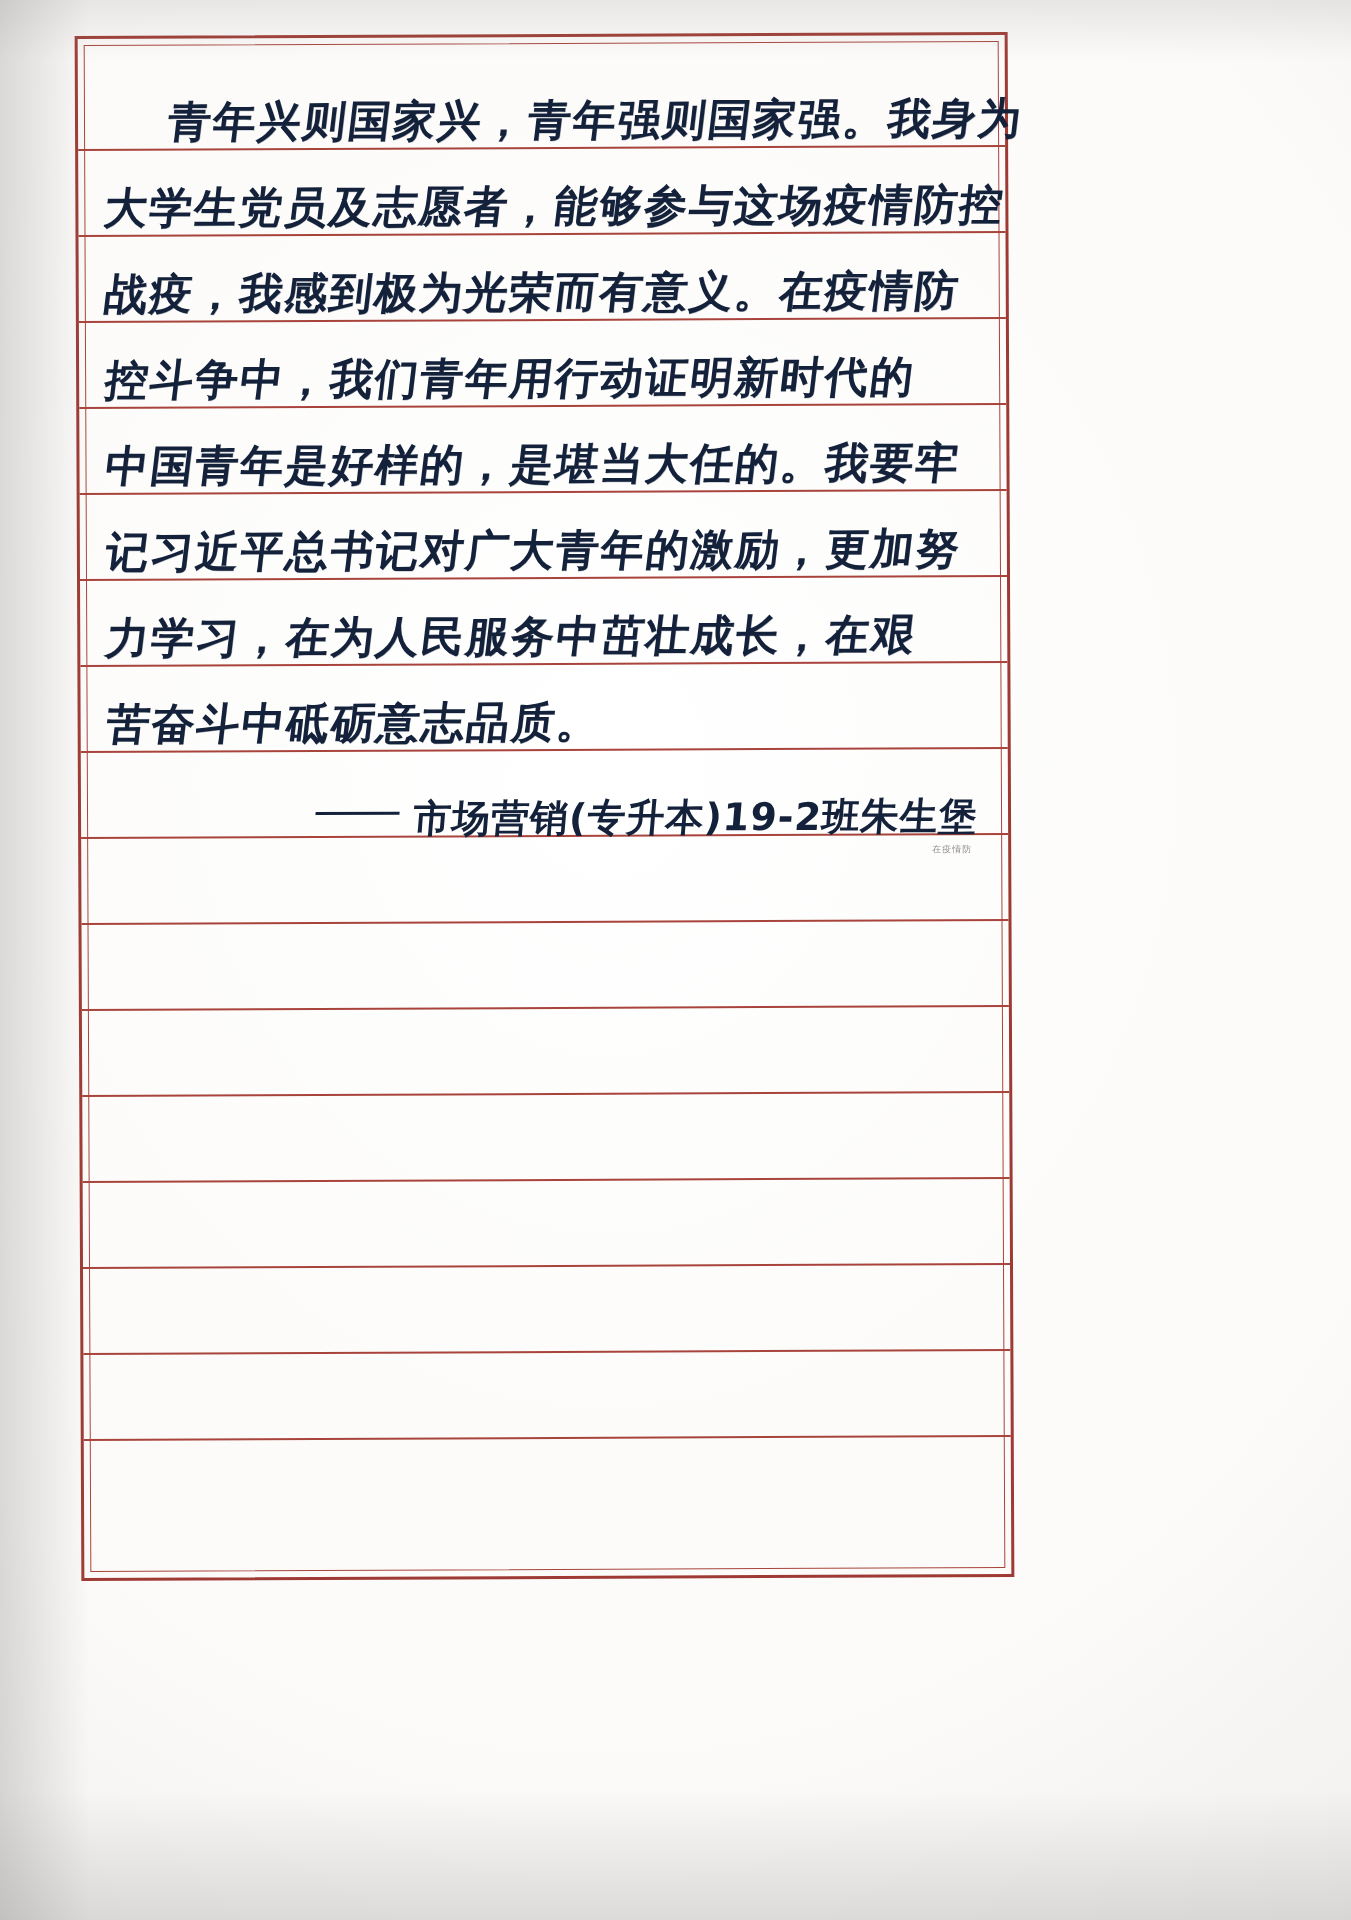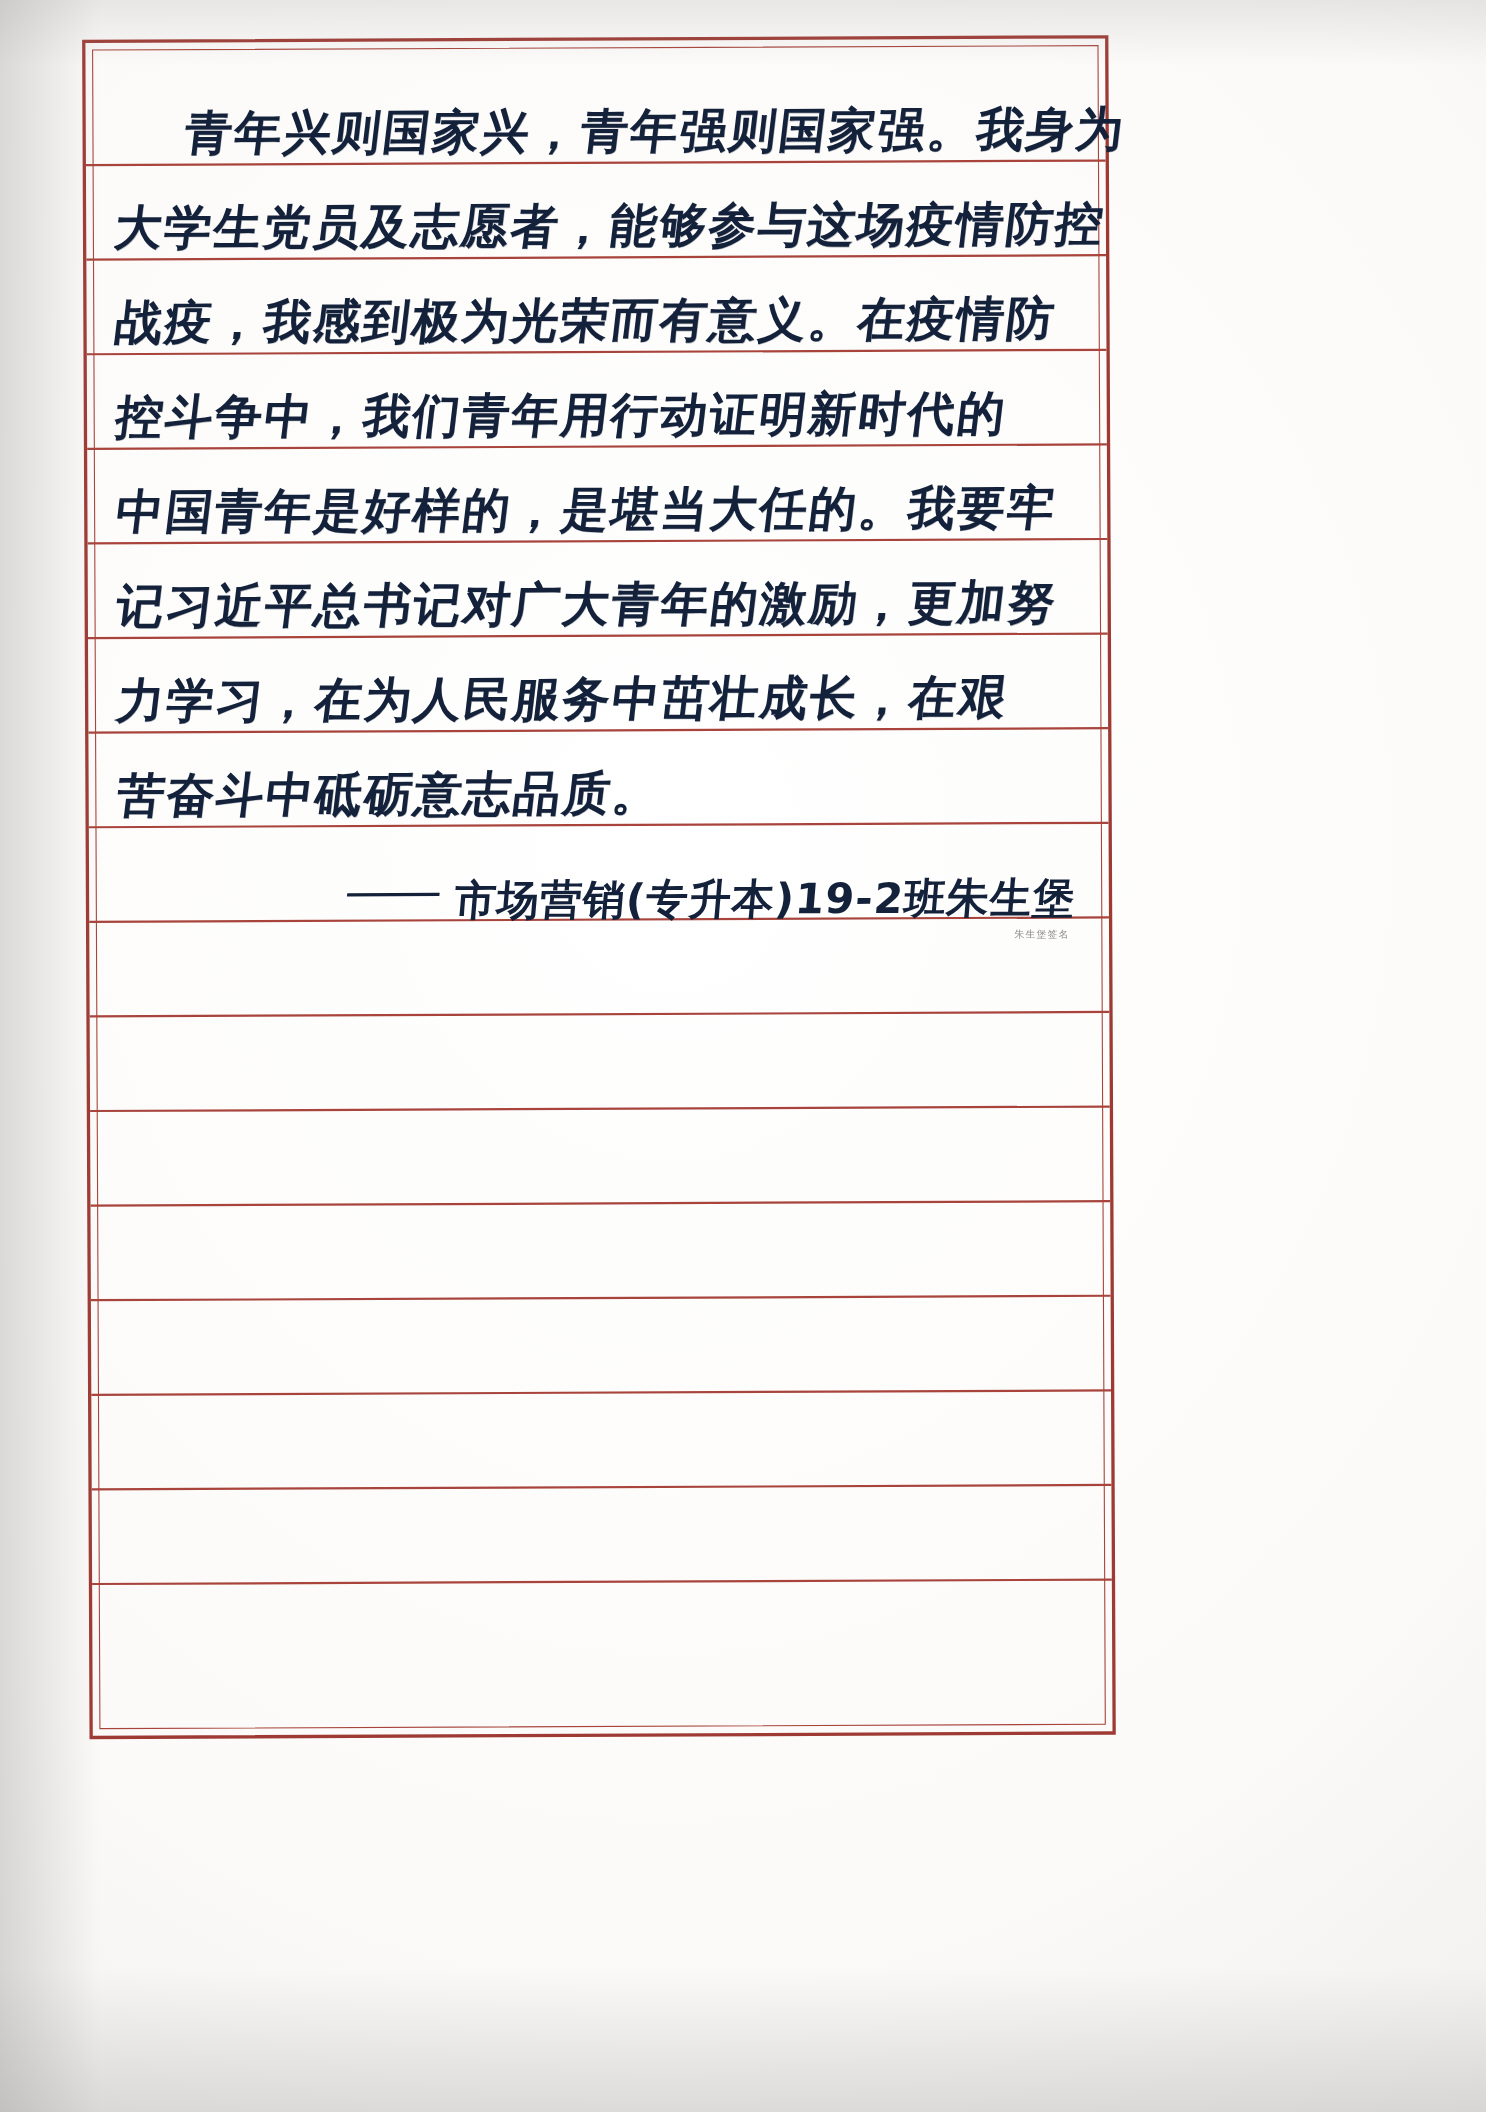--- a/index.html
+++ b/index.html
@@ -153,20 +153,20 @@
       <div class="hand-line" style="top:320px;">控斗争中，我们青年用行动证明新时代的</div>
       <div class="hand-line" style="top:406px;">中国青年是好样的，是堪当大任的。我要牢</div>
       <div class="hand-line" style="top:492px;">记习近平总书记对广大青年的激励，更加努</div>
       <div class="hand-line" style="top:578px;">力学习，在为人民服务中茁壮成长，在艰</div>
       <div class="hand-line" style="top:664px;">苦奋斗中砥砺意志品质。</div>
 
       <div id="signature-line" style="top:756px;">
         <span id="signature-dash"></span><span>市场营销(专升本)19-2班朱生堡</span>
       </div>
 
-      <div id="stamp-mark" style="top:808px;">朱生堡签名</div>
+      <div id="stamp-mark" style="top:808px;">在疫情防</div>
     </div>
   </div>
 
   <div id="paper-shadow-left"></div>
   <div id="paper-shadow-top"></div>
   <div id="paper-shadow-bottom"></div>
 </div>
 
 </body></html>

